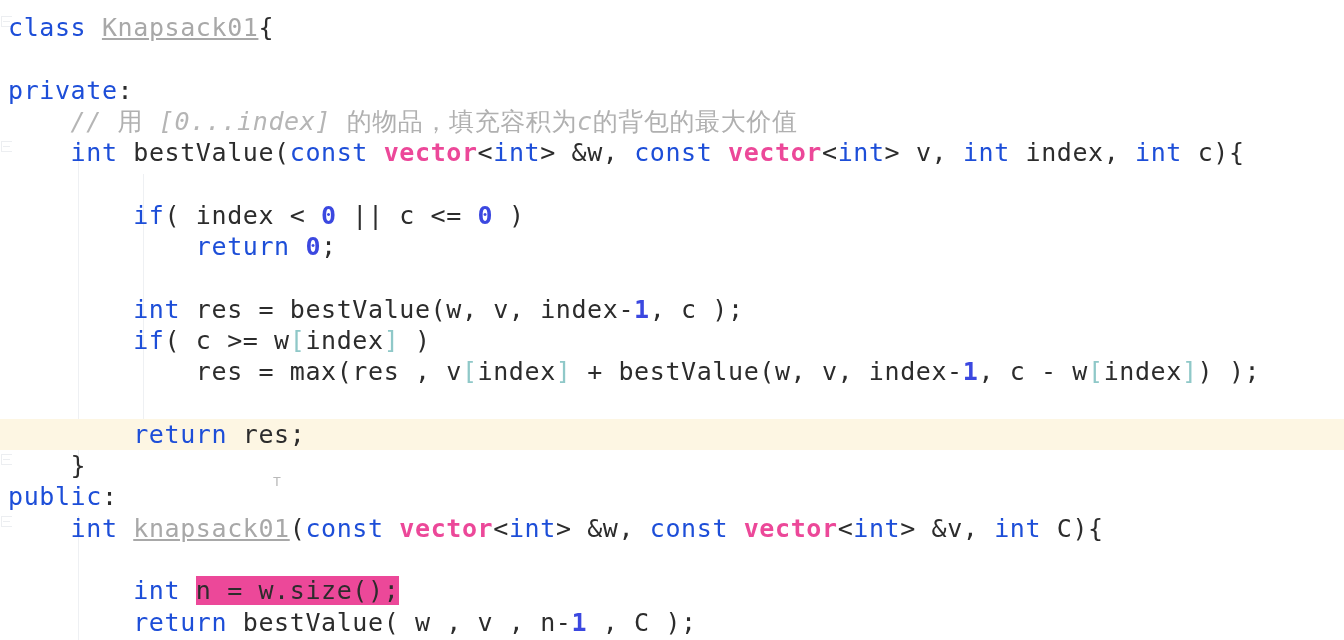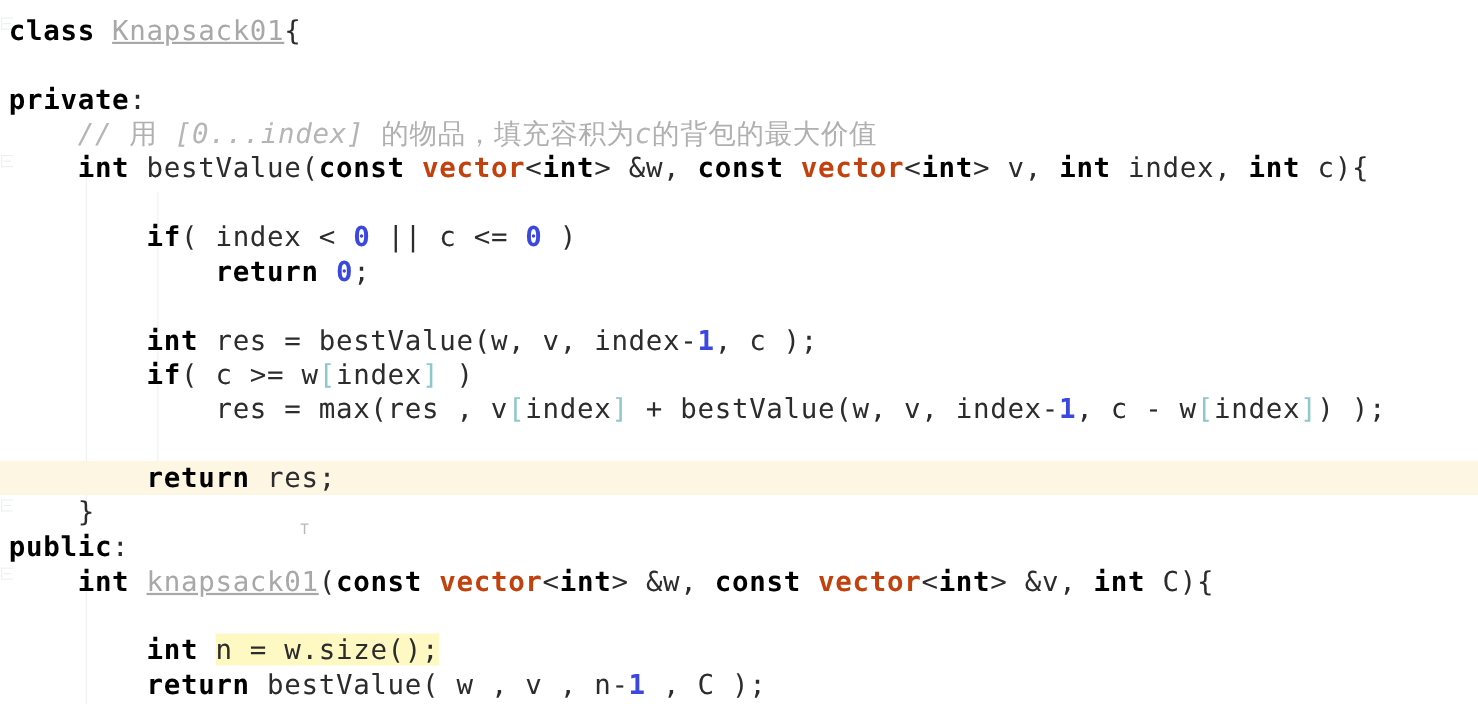--- a/index.html
+++ b/index.html
@@ -70,30 +70,30 @@
     height: 31.3px;
     padding-left: 8px;
     white-space: pre;
   }
   .line.current {
     background: #fdf6e3;
   }
   .line.blank { color: transparent; }
 
   
-  .kw   { color: #000000; font-weight: bold; }   
-  .typ  { color: #c2410c; font-weight: bold; }   
+  .kw   { color: #1d4ed8; font-weight: normal; }   
+  .typ  { color: #ec4899; font-weight: bold; }   
   .id   { color: #2c2c2c; }                      
   .fn   { color: #a8a8a8; text-decoration: underline; }                      
   .num  { color: #3b48e0; font-weight: bold; }   
   .brk  { color: #8fc8c8; }                      
   .punct{ color: #2c2c2c; }
   .cmt  { color: #b5b5b5; font-style: italic; }
   .cjk  { color: #b0b0b0; font-style: normal; font-family: "DejaVu Sans", "Liberation Sans", sans-serif; }
-  .sel  { background: #fef9c3; }
+  .sel  { background: #ec4899; }
 
   
   #caret-artifact {
     position: absolute;
     color: #b9b9b9;
     font-size: 13px;
     font-family: "DejaVu Sans Mono", monospace;
     line-height: 1;
     user-select: none;
   }

